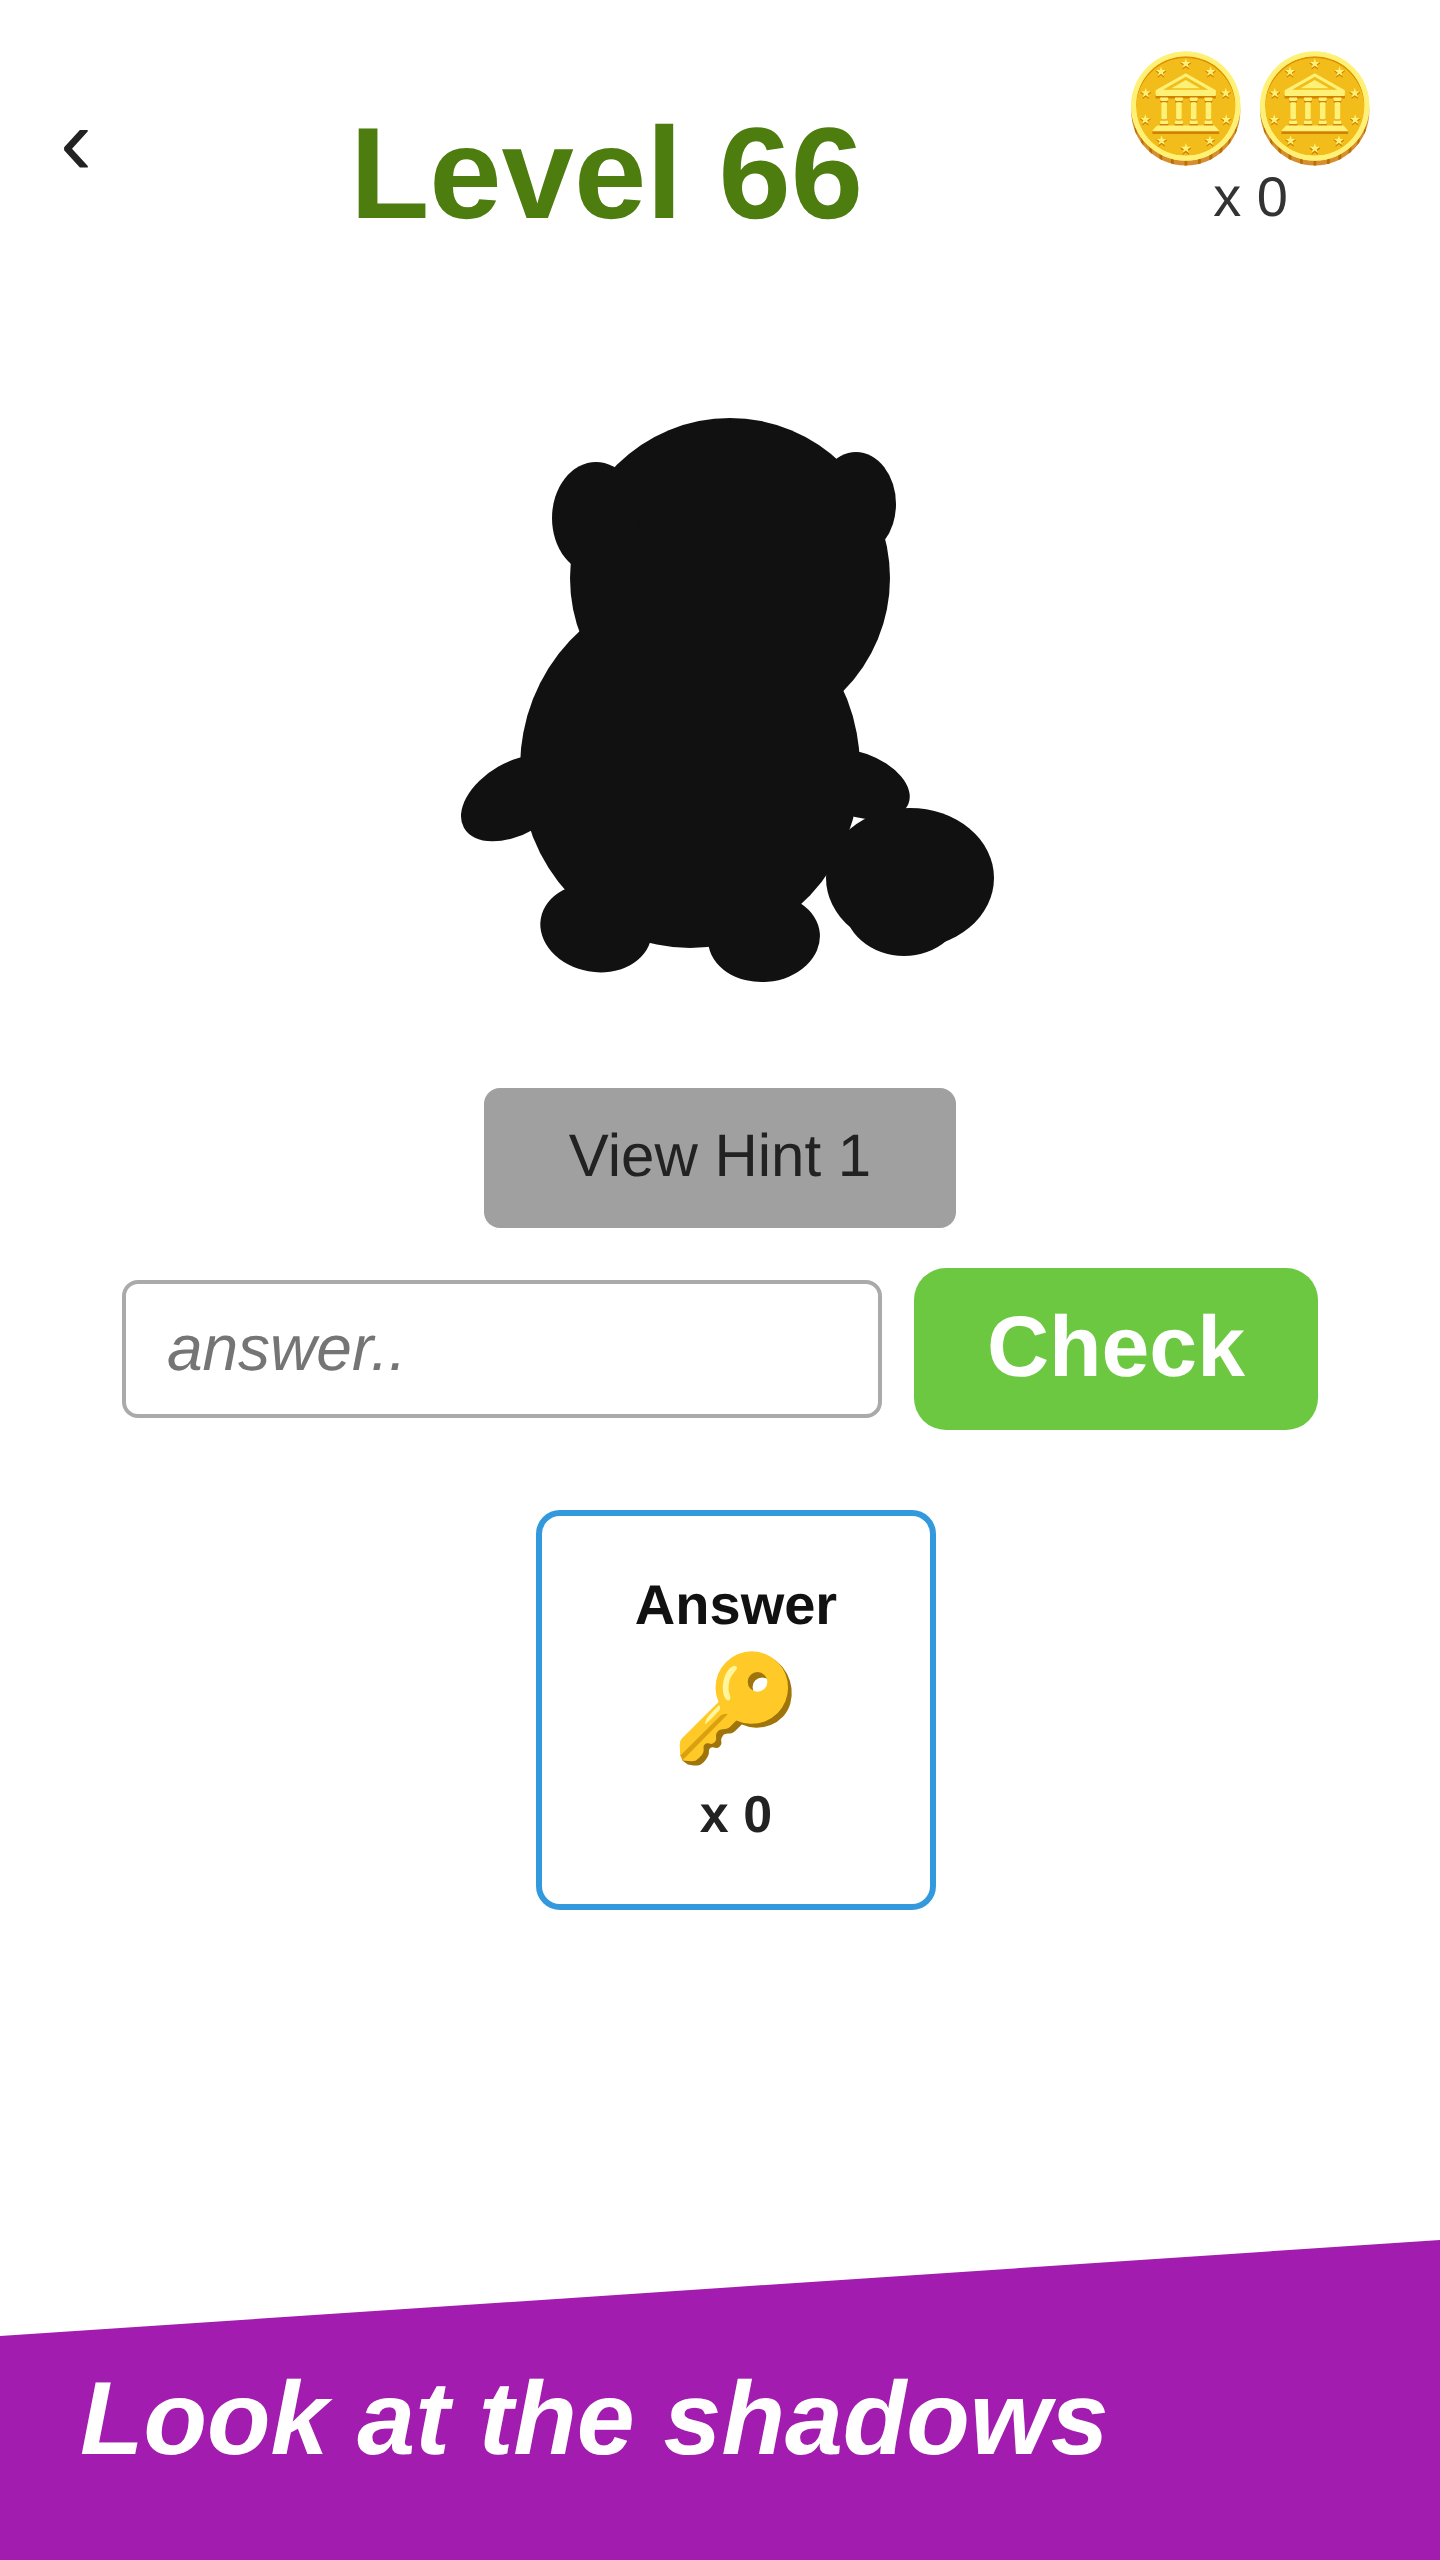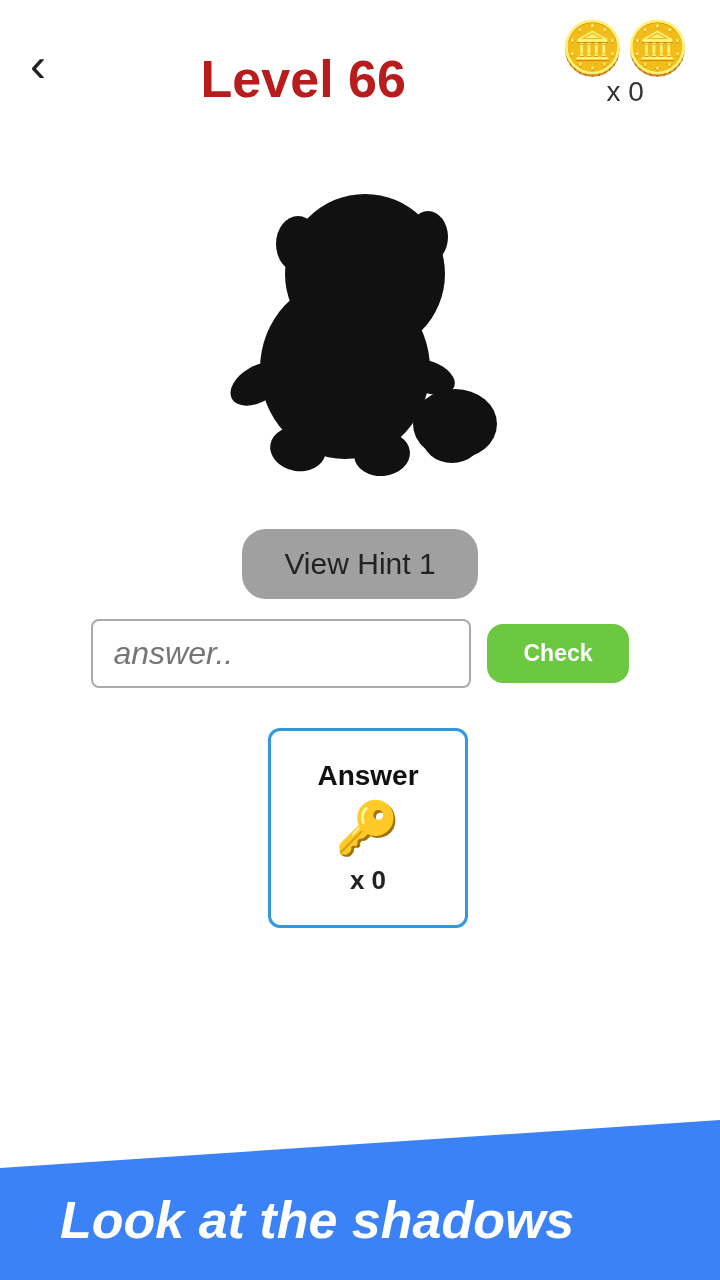--- a/index.html
+++ b/index.html
@@ -20,23 +20,23 @@
       justify-content: space-between;
       padding: 20px 30px 10px 30px;
     }
     .back-btn {
       font-size: 48px;
       color: #222;
       cursor: pointer;
       line-height: 1;
     }
     .level-title {
-      font-size: 52px;
-      font-weight: bold;
-      color: #b91c1c;
+      font-size: 65px;
+      font-weight: bold;
+      color: #4d7c0f;
       margin-top: 29px;
     }
     .coins-area {
       display: flex;
       flex-direction: column;
       align-items: center;
     }
     .coins-icon {
       font-size: 52px;
       line-height: 1;
@@ -66,21 +66,21 @@
     .hint-row {
       display: flex;
       justify-content: center;
       gap: 40px;
       margin: 20px 0;
     }
     .hint-btn {
       background: #a0a0a0;
       color: #222;
       border: none;
-      border-radius: 24px;
+      border-radius: 8px;
       font-size: 30px;
       padding: 18px 42px;
       cursor: pointer;
       font-weight: 500;
     }
 
     
     .answer-row {
       display: flex;
       justify-content: center;
@@ -99,21 +99,21 @@
       font-style: italic;
       color: #aaa;
       outline: none;
       background: #fff;
     }
     .check-btn {
       background: #6cc840;
       color: #fff;
       border: none;
       border-radius: 16px;
-      font-size: 23px;
+      font-size: 43px;
       font-weight: bold;
       padding: 16px 36px;
       cursor: pointer;
     }
 
     
     .powerup-row {
       display: flex;
       justify-content: center;
       gap: 40px;
@@ -146,26 +146,26 @@
       color: #222;
       font-weight: bold;
     }
 
     
     .bottom-banner {
       position: absolute;
       bottom: 0;
       left: 0;
       right: 0;
-      background: #3b82f6;
+      background: #a21caf;
       clip-path: polygon(0 30%, 100% 0%, 100% 100%, 0% 100%);
-      padding: 60px 40px 30px 60px;
+      padding: 60px 40px 30px 40px;
       min-height: 160px;
       display: flex;
-      align-items: flex-end;
+      align-items: flex-start;
     }
     .banner-text {
       font-size: 52px;
       font-weight: bold;
       color: #fff;
       font-style: italic;
     }
   </style>
 </head>
 <body>

